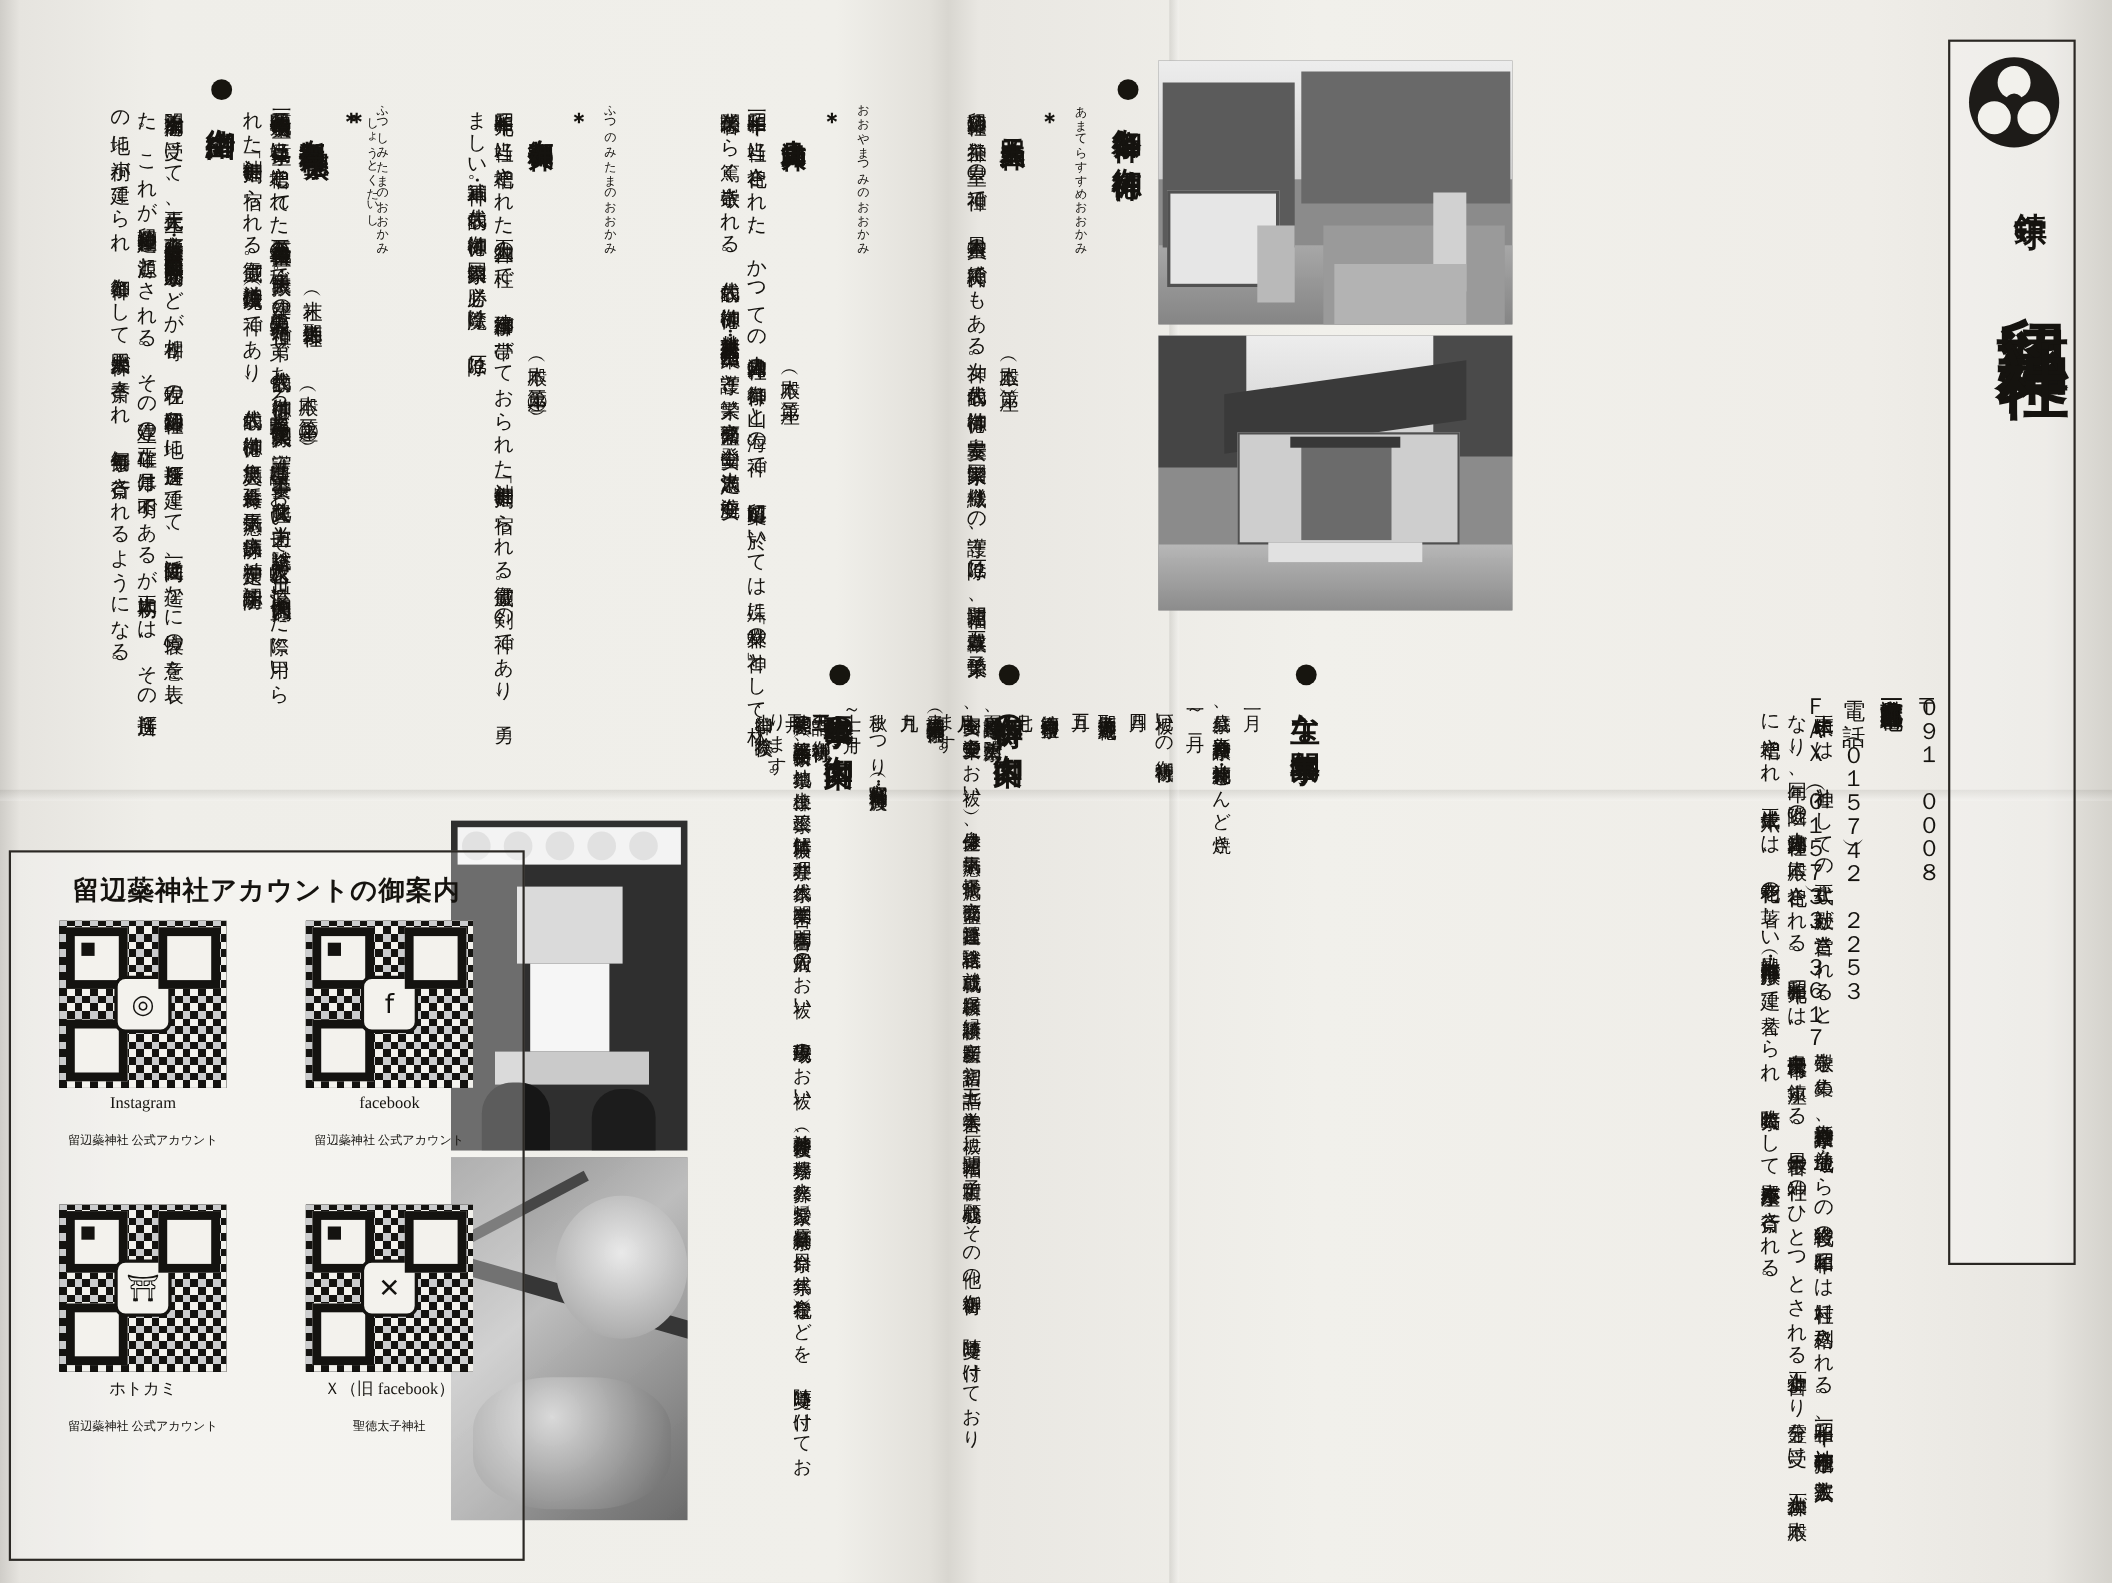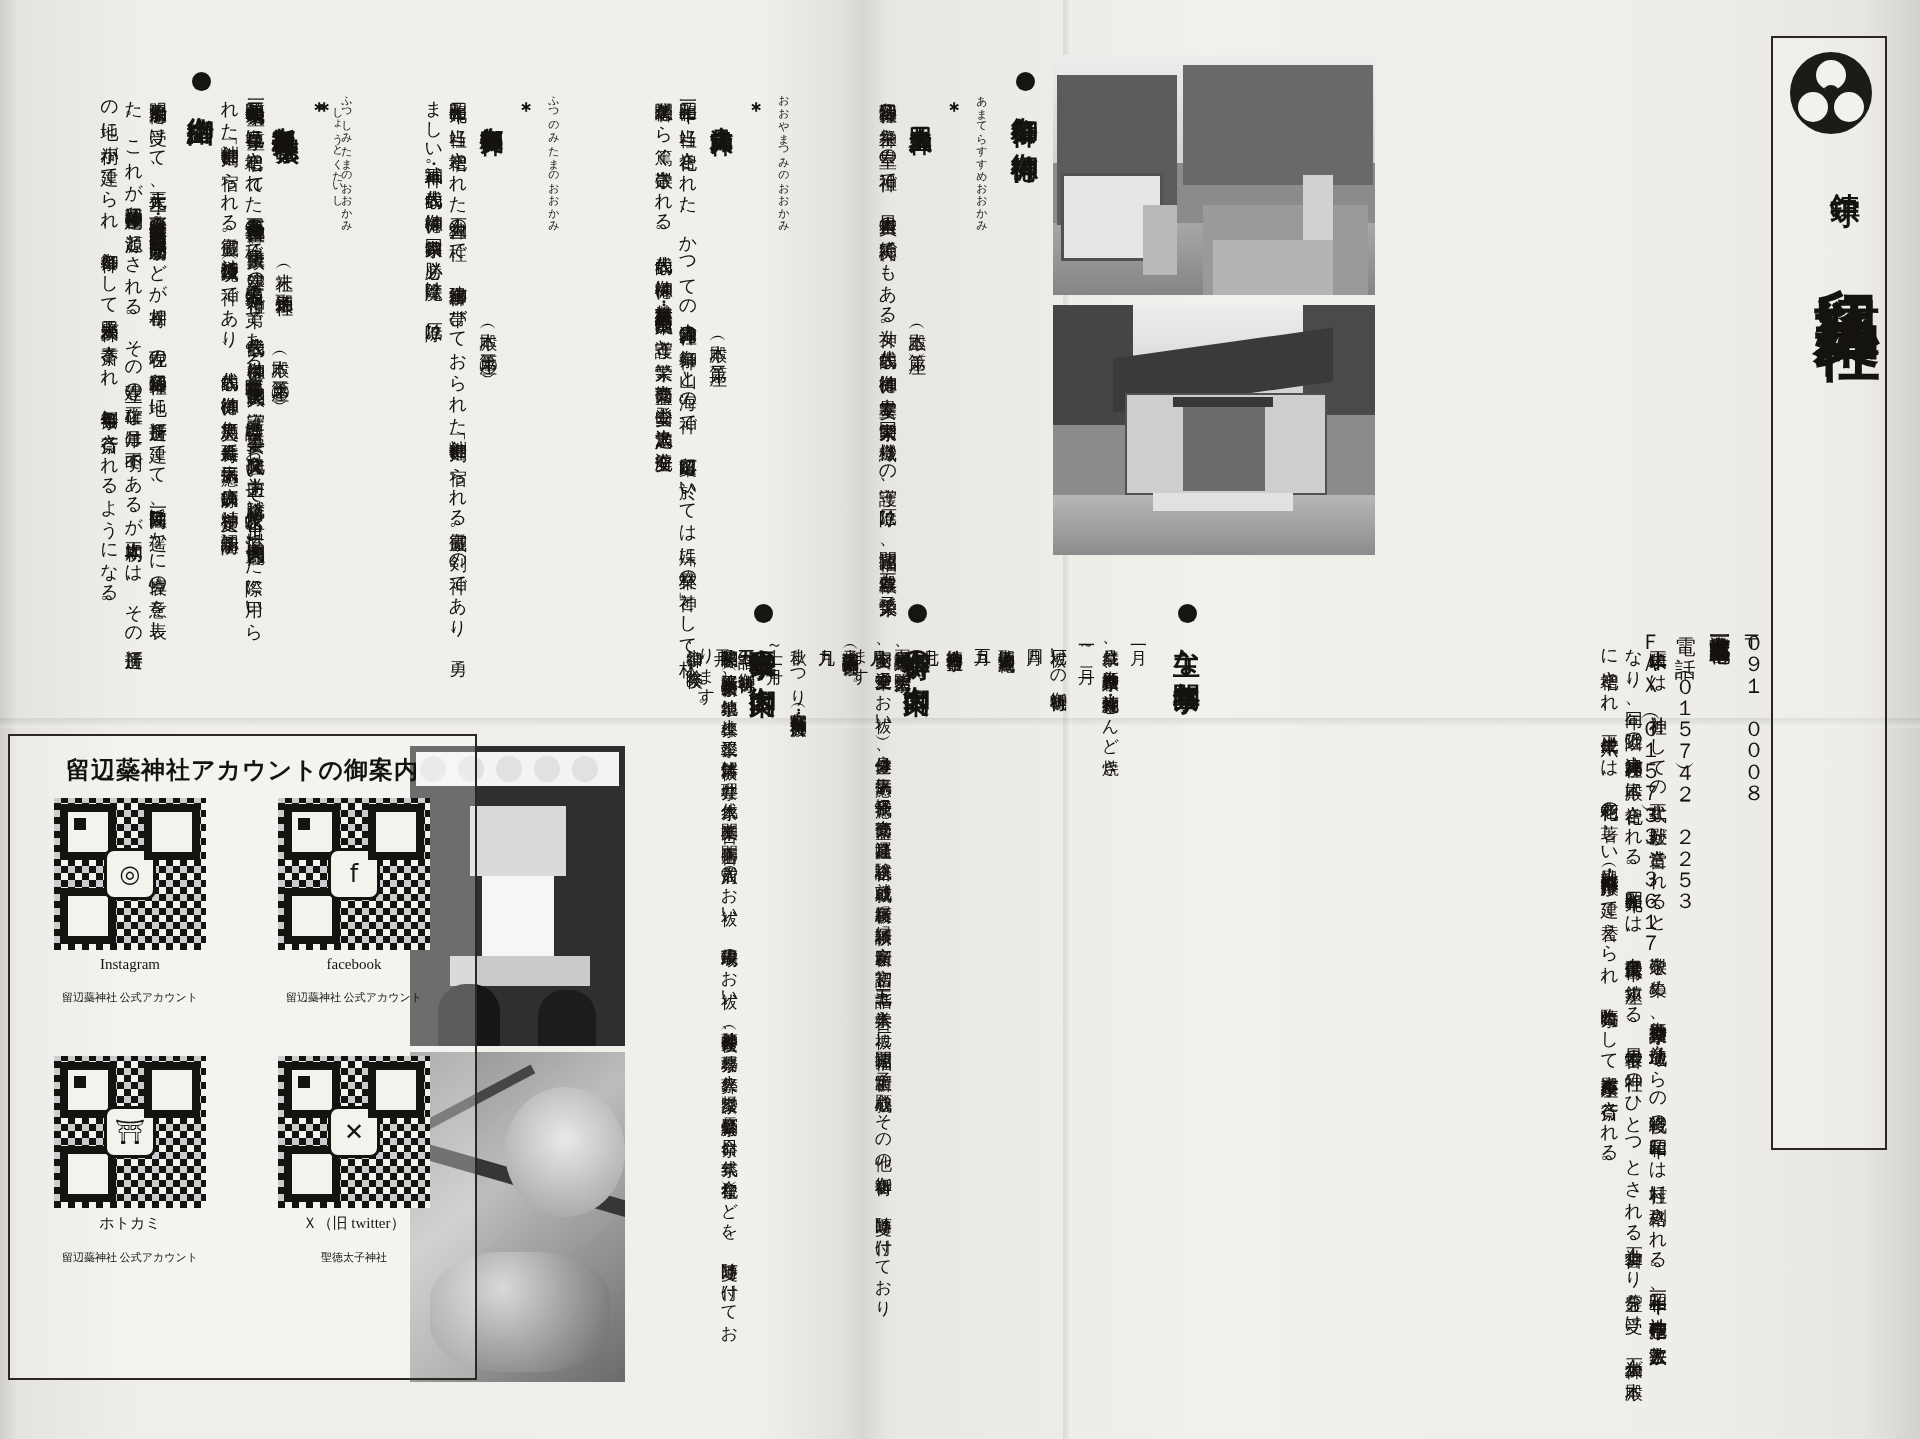--- a/index.html
+++ b/index.html
@@ -83,21 +83,21 @@
   .bold{font-weight:bold;}
   .ruby{font-size:11px;letter-spacing:0;}
 
   
   .photo{position:absolute;background:#8d8a85;overflow:hidden;filter:grayscale(1) contrast(1.05);}
   .photo .sky{position:absolute;left:0;top:0;right:0;height:45%;background:linear-gradient(180deg,#e9e8e4,#cfcdc7);}
   .photo .ground{position:absolute;left:0;bottom:0;right:0;height:30%;background:linear-gradient(180deg,#a8a5a0,#87847f);}
 
   
   .sns-box{
-    position:absolute;left:8px;top:734px;width:465px;height:642px;
+    position:absolute;left:8px;top:773px;width:465px;height:642px;
     border:2px solid #2b2824;background:rgba(255,255,255,.30);
   }
   .sns-title{position:absolute;left:0;top:18px;width:465px;text-align:center;font-size:24px;font-weight:bold;letter-spacing:.04em;}
   .qr-cell{position:absolute;width:200px;text-align:center;}
   .qr{
     width:152px;height:152px;margin:0 auto;
     background-color:#141310;
     background-image:
       repeating-linear-gradient(90deg,#141310 0 7px,#f3f2ed 7px 14px),
       repeating-linear-gradient(0deg,#141310 0 7px,#f3f2ed 7px 14px);
@@ -309,16 +309,16 @@
     <div class="qr-label">ホトカミ</div>
     <div class="qr-sub">留辺蘂神社 公式アカウント</div>
   </div>
 
   <div class="qr-cell" style="left:244px;top:320px;">
     <div class="qr">
       <span class="fp"></span>
         <span class="fp2"></span>
       <div class="logo">✕</div>
     </div>
-    <div class="qr-label">Ｘ（旧 twitter）</div>
+    <div class="qr-label">Ｘ（旧 facebook）</div>
     <div class="qr-sub">聖徳太子神社</div>
   </div>
 </div>
 
 </body></html>

